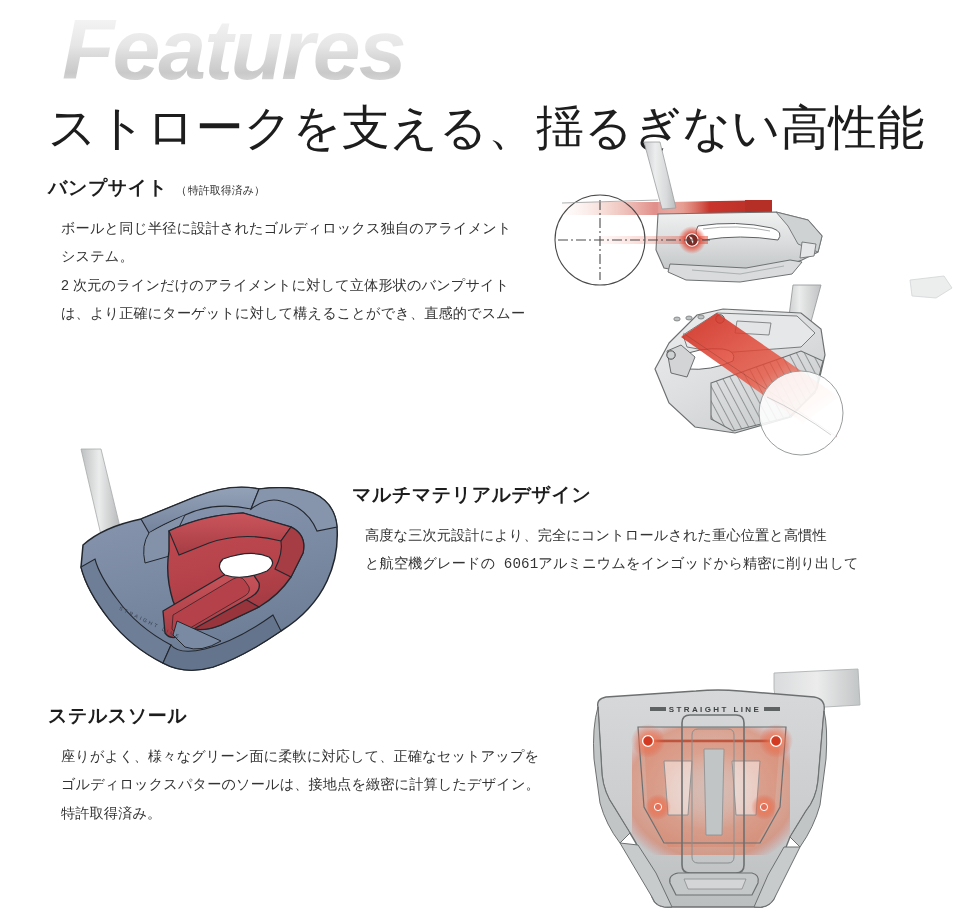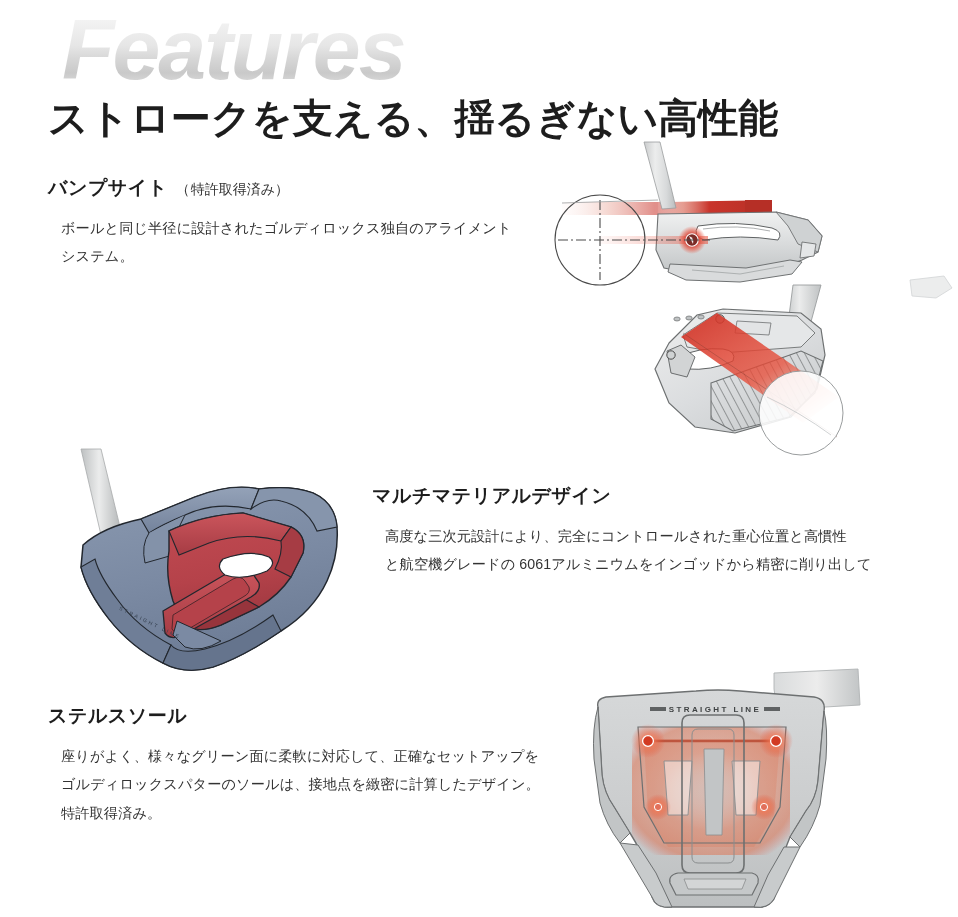--- a/index.html
+++ b/index.html
@@ -39,61 +39,61 @@
     -webkit-background-clip: text;
     background-clip: text;
     -webkit-text-fill-color: transparent;
     user-select: none;
     white-space: nowrap;
   }
   .page-title {
     position: absolute;
     left: 48px;
     top: 68px;
-    font-size: 40px;
-    font-weight: 700;
+    font-size: 48px;
+    font-weight: 400;
     letter-spacing: 0px;
     line-height: 1.15;
     color: #1d1d1d;
     white-space: nowrap;
   }
 
   
   .feature {
     position: absolute;
   }
   .feature-title {
     font-size: 19px;
     font-weight: 700;
     color: #1d1d1d;
     letter-spacing: 0.5px;
     line-height: 1.3;
     margin: 0 0 13px 0;
     white-space: nowrap;
   }
   .feature-title .title-note {
-    font-size: 14px;
+    font-size: 11px;
     font-weight: 400;
     color: #333;
     letter-spacing: 0;
     margin-left: 8px;
   }
   .feature-title .title-note .paren { letter-spacing: 1px; }
   .feature-body {
     font-size: 14.2px;
     line-height: 2.0;
     color: #333333;
     letter-spacing: 0.1px;
     margin: 13px;
   }
   .feature-body p { margin: 0; }
 
   
   #feature-bumpsite   { left: 48px;  top: 176px; width: 500px; }
-  #feature-multimat   { left: 372px; top: 484px; width: 520px; }
+  #feature-multimat   { left: 352px; top: 484px; width: 520px; font-family: Liberation Mono, monospace; }
   #feature-stealth    { left: 48px;  top: 704px; width: 520px; }
 
   
   .illus { position: absolute; }
   #illus-bumpsite-1 { left: 540px; top: 140px;  width: 420px; height: 160px; }
   #illus-bumpsite-2 { left: 625px; top: 285px;  width: 335px; height: 175px; }
   #illus-multimat   { left: 45px;  top: 435px;  width: 340px; height: 250px; }
   #illus-stealth    { left: 568px; top: 665px;  width: 310px; height: 252px; }
   .illus svg { display: block; width: 100%; height: 100%; overflow: visible; }
 </style>
@@ -105,20 +105,22 @@
   <h1 class="page-title">ストロークを支える、揺るぎない高性能</h1>
 </div>
 
 <section class="feature" id="feature-bumpsite">
   <h2 class="feature-title">
     <span>バンプサイト</span><span class="title-note"><span class="paren">（</span><span>特許取得済み</span><span class="paren">）</span></span>
   </h2>
   <div class="feature-body">
     <p>ボールと同じ半径に設計されたゴルディロックス独自のアライメント</p>
     <p>システム。</p>
+    <p>2 次元のラインだけのアライメントに対して立体形状のバンプサイト</p>
+    <p>は、より正確にターゲットに対して構えることができ、直感的でスムー</p>
   </div>
 </section>
 
 <div class="illus" id="illus-bumpsite-1">
   <svg viewBox="0 0 420 160" xmlns="http://www.w3.org/2000/svg">
     <defs>
       <linearGradient id="shaftG1" x1="0" y1="0" x2="1" y2="0">
         <stop offset="0" stop-color="#c9cbcc"></stop>
           <stop offset="0.35" stop-color="#eceded"></stop>
         <stop offset="0.7" stop-color="#d8dadb"></stop>

